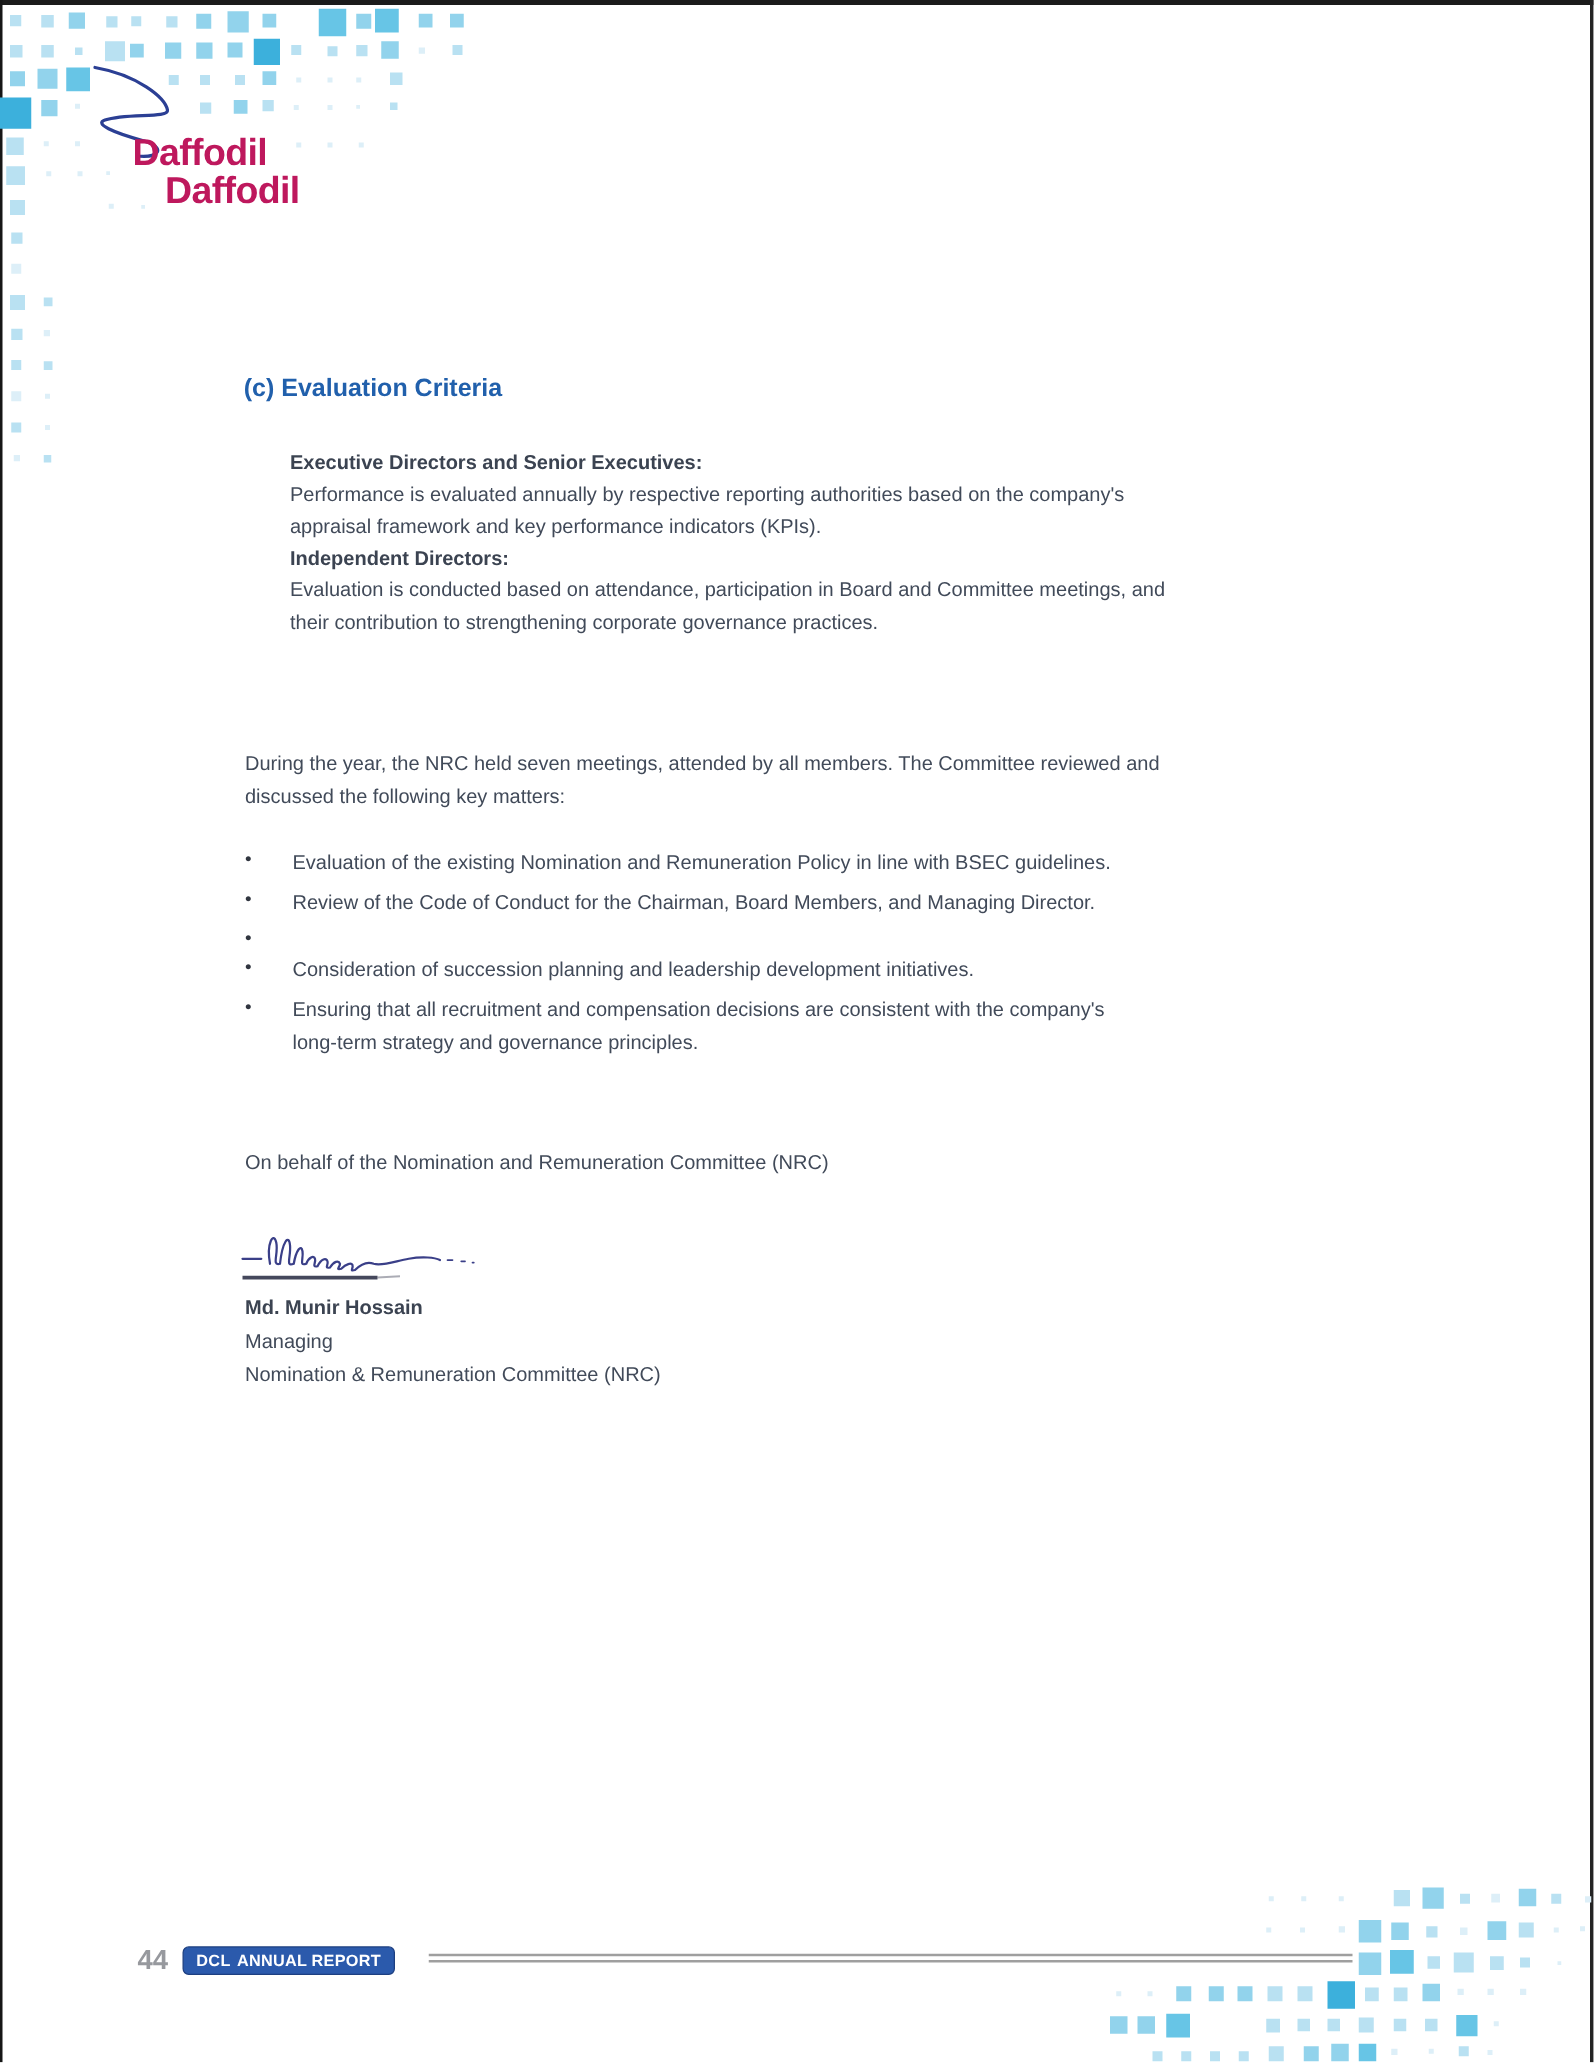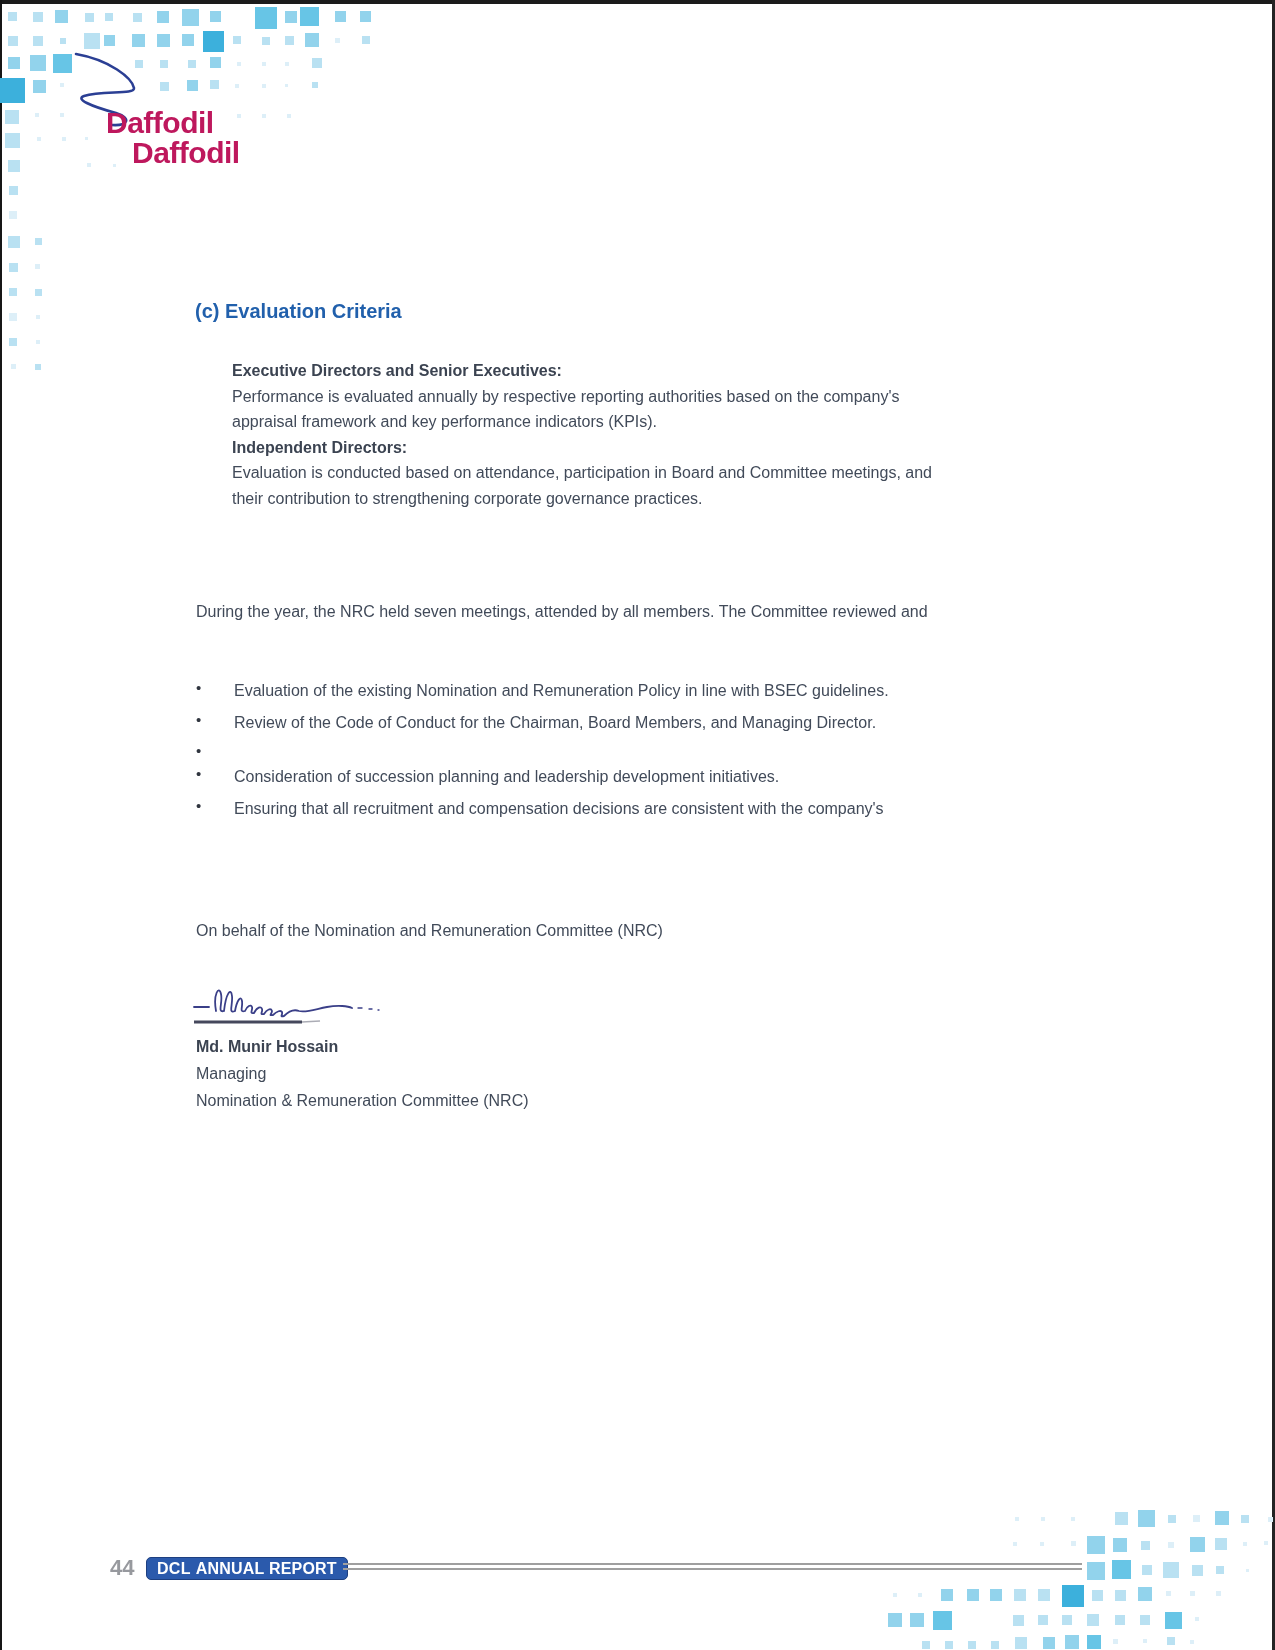--- a/index.html
+++ b/index.html
@@ -40,21 +40,21 @@
   .signoff-line { position:absolute; font-size:16px; color:#414a59; white-space:pre; }
   .signoff-line.b { font-weight:bold; color:#3b4351; }
 
   .signature { position:absolute; left:192px; top:980px; }
 
   
   .page-num { position:absolute; left:110px; top:1555px; font-size:22px; font-weight:bold; color:#97999e; }
   .footer-badge {
     position:absolute; left:146px; top:1557px; height:23px; padding:0 10px;
     background:#2b5aac; border:1px solid #1d3f80; border-radius:5px;
-    display:flex; align-items:center; color:#ffffff; font-size:16px;
+    display:flex; align-items:center; color:#ffffff; font-size:13px;
     white-space:pre;
   }
   .footer-badge .bold { font-weight:bold; letter-spacing:0.3px; margin-right:5px; }
   .footer-badge .rest { font-weight:bold; letter-spacing:0.2px; font-weight:600; }
   .footer-line {
     position:absolute; left:343px; top:1563px; width:739px; height:7px;
     border-top:2px solid #9f9f9f; border-bottom:2px solid #9f9f9f;
   }
 </style>
 </head>
@@ -216,21 +216,21 @@
     <path d="M4,4 C38,10 60,28 62,38 C63,45 30,40 12,46 C3,49 18,56 44,63 C60,68 56,76 40,75" fill="none" stroke="#2b3f94" stroke-width="2.6" stroke-linecap="round"></path>
   </svg>
   <div class="logo-text">
     <div class="logo-line1">Daffodil</div>
     <div class="logo-line2">Daffodil</div>
   </div>
 
   <div class="h-blue" style="left:195px; top:300px;">(c) Evaluation Criteria</div>
   <div class="body-lines" id="sec-c-lines" style="left:232px; top:358px;"><div class="b">Executive Directors and Senior Executives:</div><div>Performance is evaluated annually by respective reporting authorities based on the company's</div><div>appraisal framework and key performance indicators (KPIs).</div><div class="b">Independent Directors:</div><div>Evaluation is conducted based on attendance, participation in Board and Committee meetings, and</div><div>their contribution to strengthening corporate governance practices.</div></div>
 
-  <div class="body-lines" id="sec-d-intro" style="left:196px; top:599px;"><div>During the year, the NRC held seven meetings, attended by all members. The Committee reviewed and</div></div>
+  <div class="body-lines" id="sec-d-intro" style="left:196px; top:599px;"><div>During the year, the NRC held seven meetings, attended by all members. The Committee reviewed and</div><div>discussed the following key matters:</div></div>
 
   <ul class="bullets" id="sec-d-bullets" style="left:196px; top:678px;">
       <li>
         <span class="dot">•</span>
         <span class="txt">
           <div>Evaluation of the existing Nomination and Remuneration Policy in line with BSEC guidelines.</div>
         </span>
       </li>
       <li>
         <span class="dot">•</span>
@@ -244,20 +244,21 @@
       <li>
         <span class="dot">•</span>
         <span class="txt">
           <div>Consideration of succession planning and leadership development initiatives.</div>
         </span>
       </li>
       <li>
         <span class="dot">•</span>
         <span class="txt">
           <div>Ensuring that all recruitment and compensation decisions are consistent with the company's</div>
+          <div>long-term strategy and governance principles.</div>
         </span>
       </li>
     </ul>
 
   <div class="signoff-line" style="left:196px; top:922px;">On behalf of the Nomination and Remuneration Committee (NRC)</div>
 
   <svg class="signature" width="210" height="48" viewBox="0 0 210 48">
     <g fill="none" stroke="#3a3f88" stroke-width="1.8" stroke-linecap="round">
       <path d="M2,27 L17,27"></path>
       <path d="M24,31 C21,14 27,5 29,14 C31,23 25,33 32,31 C34,13 39,7 40,16 C41,25 36,34 43,31 C45,20 49,15 50,21 C51,27 47,33 53,31 C55,26 59,24 60,27 C61,30 57,34 62,33 C65,27 69,26 70,29 C71,32 67,35 72,34 C75,29 79,28 80,31 C80,34 76,36 81,35 C85,31 89,30 90,32 C91,35 87,37 92,36 C97,31 102,29 107,31 C114,33 124,29 135,27 C146,25 156,26 160,28"></path>

